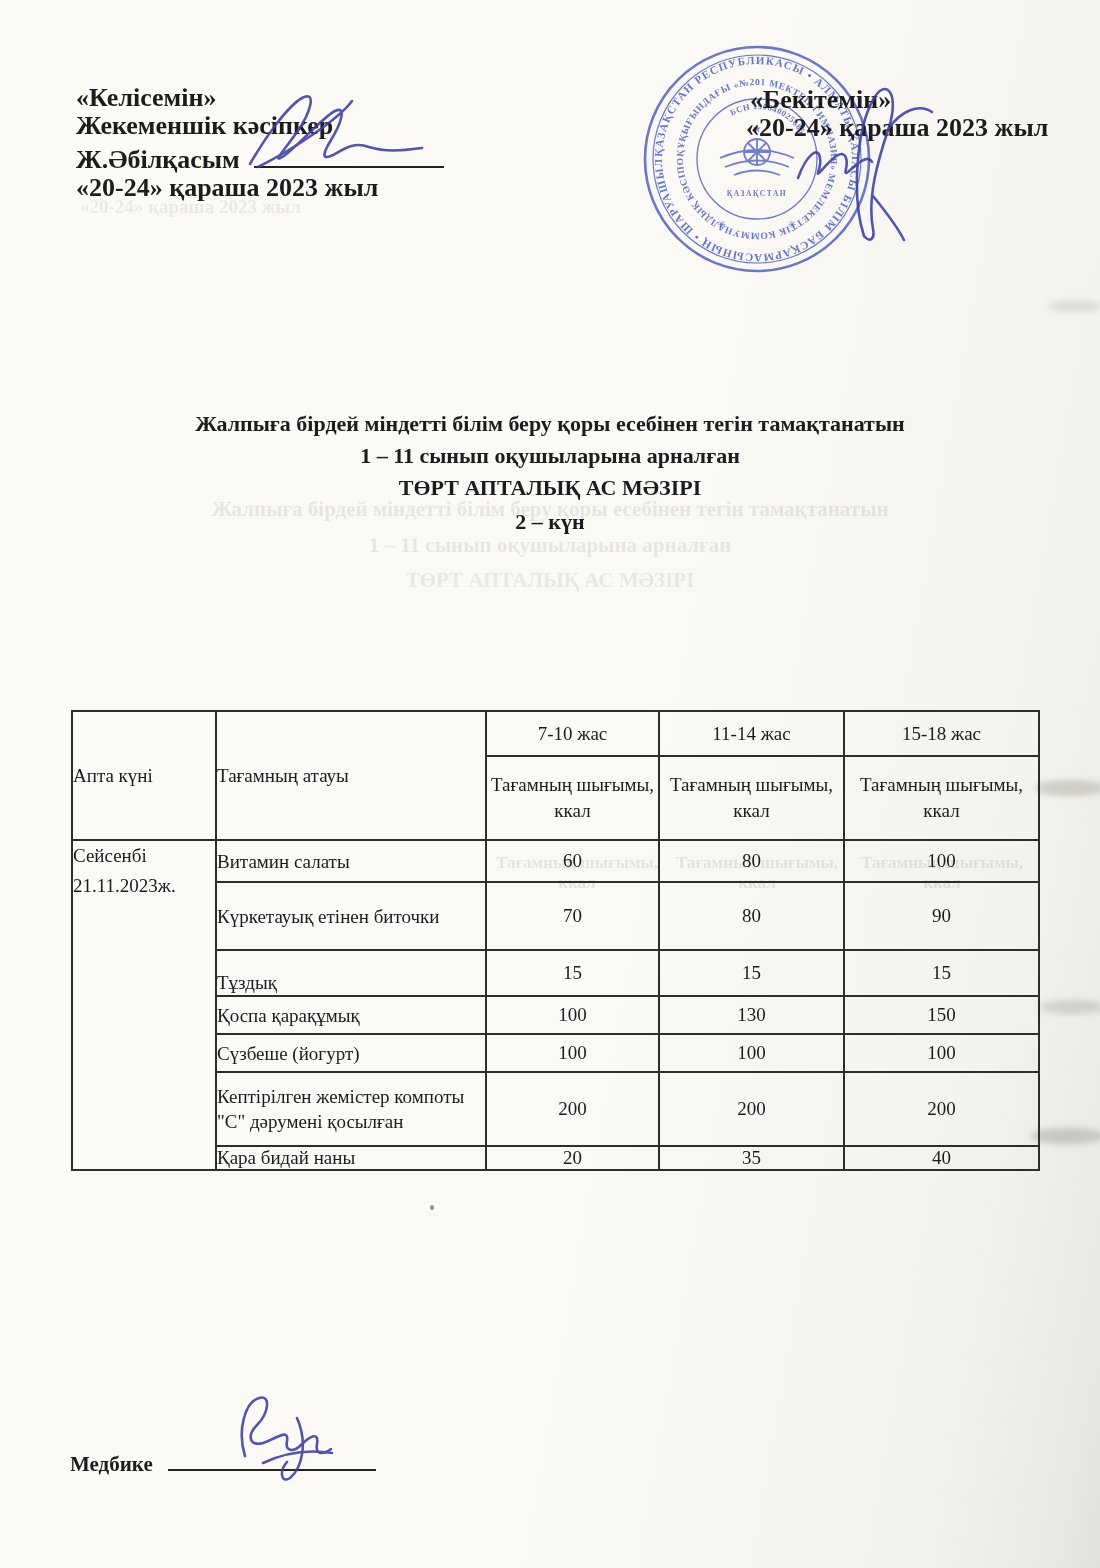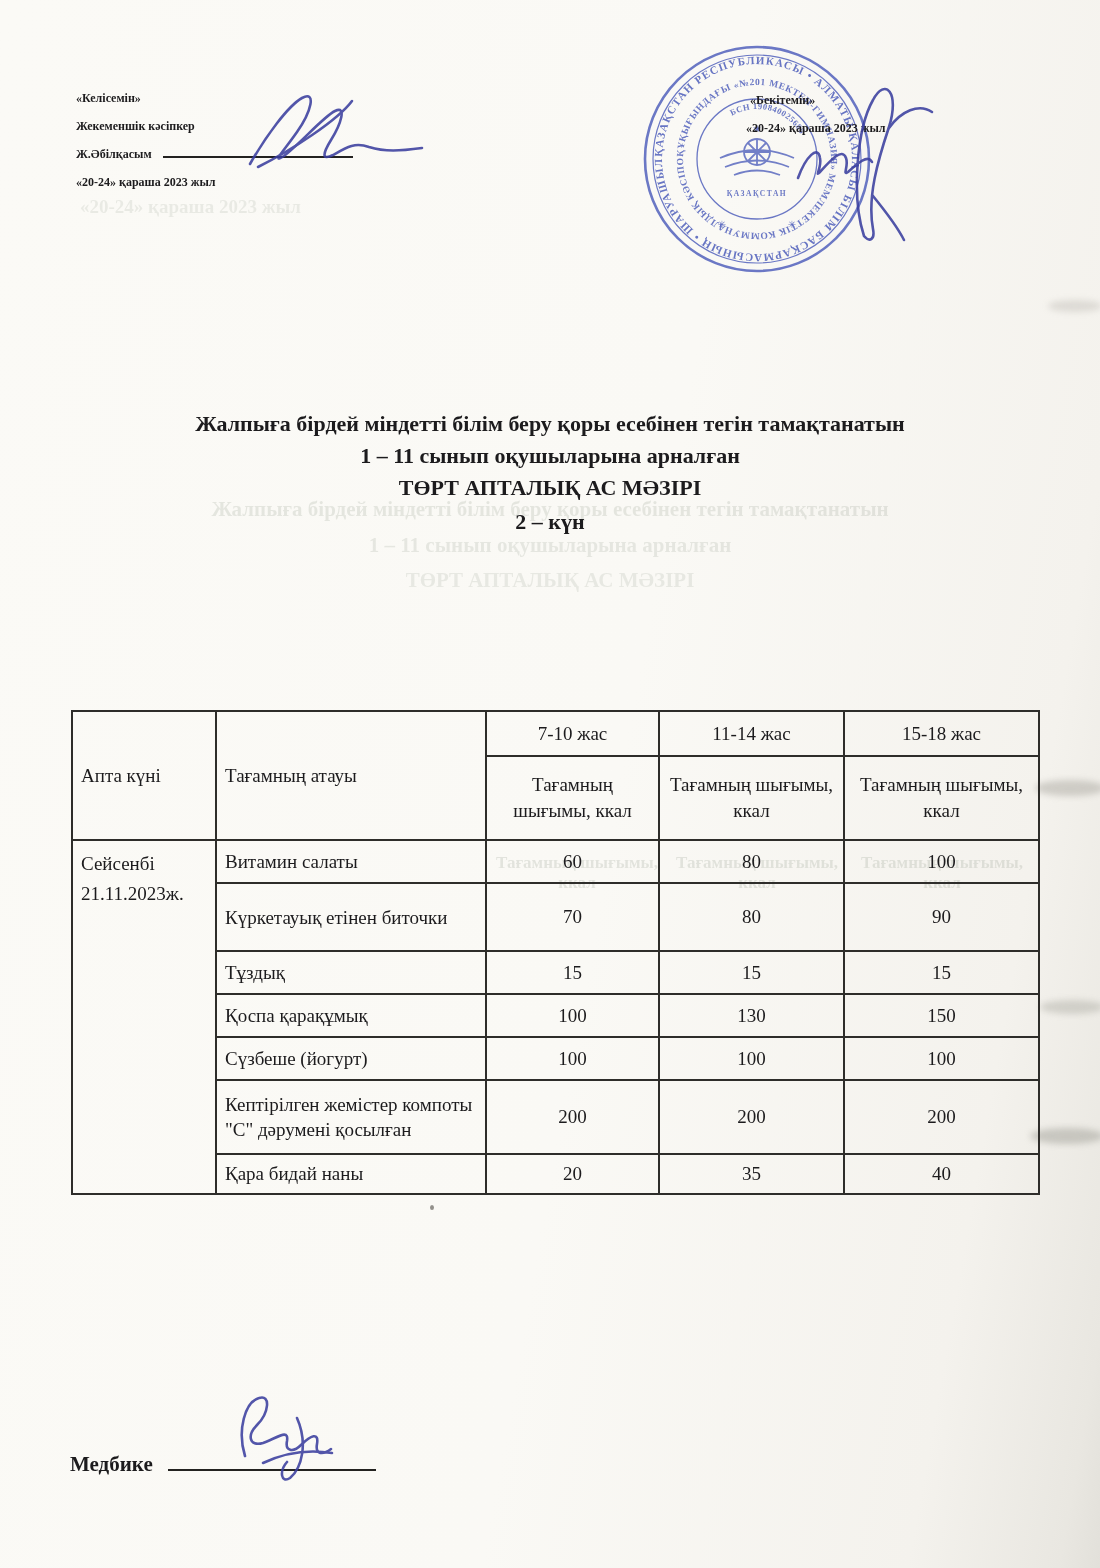--- a/index.html
+++ b/index.html
@@ -1,28 +1,28 @@
 <!DOCTYPE html>
 <html><head>
 <meta charset="utf-8">
 <style>
   html,body{margin:0;padding:0;}
   body{width:1100px;height:1568px;background:#e9e7e2;font-family:"Liberation Serif","DejaVu Serif",serif;}
   .sheet{position:relative;width:1100px;height:1568px;overflow:hidden;color:#1c1b1d;
          background:linear-gradient(100deg,#fbfaf6 0%,#faf9f5 55%,#f4f2ed 86%,#e9e7e1 97%,#e2e0da 100%);}
   .edge-streak{position:absolute;border-radius:50%;filter:blur(3px);pointer-events:none;}
   .hline{display:inline-block;border-bottom:2px solid #232220;height:1em;vertical-align:baseline;}
-  .approval{position:absolute;font-size:12px;font-weight:bold;line-height:28px;z-index:3;}
+  .approval{position:absolute;font-size:26px;font-weight:bold;line-height:28px;z-index:3;}
   .title-block{position:absolute;left:0;top:408px;width:1100px;text-align:center;z-index:2;}
   .title-block .t1{font-size:22px;font-weight:bold;line-height:32px;}
   .title-block .t2{font-size:22px;font-weight:bold;line-height:32px;}
   .ghost{position:absolute;color:#55654f;filter:blur(0.6px);font-weight:bold;pointer-events:none;z-index:1;}
   table.menu{position:absolute;left:71px;top:710px;width:967px;border-collapse:collapse;table-layout:fixed;
              font-size:19px;z-index:2;background:transparent;}
-  table.menu td,table.menu th{border:2px solid #2e2d2a;padding:8px;color:#1c1b1d;font-weight:normal;}
+  table.menu td,table.menu th{border:2px solid #2e2d2a;padding:0;color:#1c1b1d;font-weight:normal;}
   th.agehead{text-align:center;font-weight:bold;}
   th.subhead{text-align:center;font-weight:bold;padding:0 13px;line-height:26px;}
   th.cornerhead{text-align:left;padding-left:10px;font-weight:bold;}
   td.daycell{vertical-align:top;padding:6px 4px 0 10px;font-weight:bold;line-height:30px;}
   td.dishcell{text-align:left;padding:2px 8px 2px 10px;line-height:25px;vertical-align:middle;}
   td.valcell{text-align:center;vertical-align:middle;}
   .stampwrap{position:absolute;left:638px;top:40px;width:238px;height:238px;z-index:1;opacity:.88;}
   .sigs{position:absolute;inset:0;width:1100px;height:1568px;z-index:4;pointer-events:none;}
   .footer-row{position:absolute;left:70px;top:1448px;font-size:21px;font-weight:bold;z-index:3;}
   .dot-artifact{position:absolute;left:430px;top:1205px;width:4px;height:5px;background:#5a5852;border-radius:50%;opacity:.65;z-index:2;}
@@ -135,21 +135,21 @@
       <td class="valcell">60</td>
       <td class="valcell">80</td>
       <td class="valcell">100</td>
     </tr>
     <tr style="height:68px;">
       <td class="dishcell">Күркетауық етінен биточки</td>
       <td class="valcell">70</td>
       <td class="valcell">80</td>
       <td class="valcell">90</td>
     </tr>
-    <tr style="height:34px;">
+    <tr style="height:46px;">
       <td class="dishcell" style="vertical-align:bottom;">Тұздық</td>
       <td class="valcell">15</td>
       <td class="valcell">15</td>
       <td class="valcell">15</td>
     </tr>
     <tr style="height:38px;">
       <td class="dishcell">Қоспа қарақұмық</td>
       <td class="valcell">100</td>
       <td class="valcell">130</td>
       <td class="valcell">150</td>

